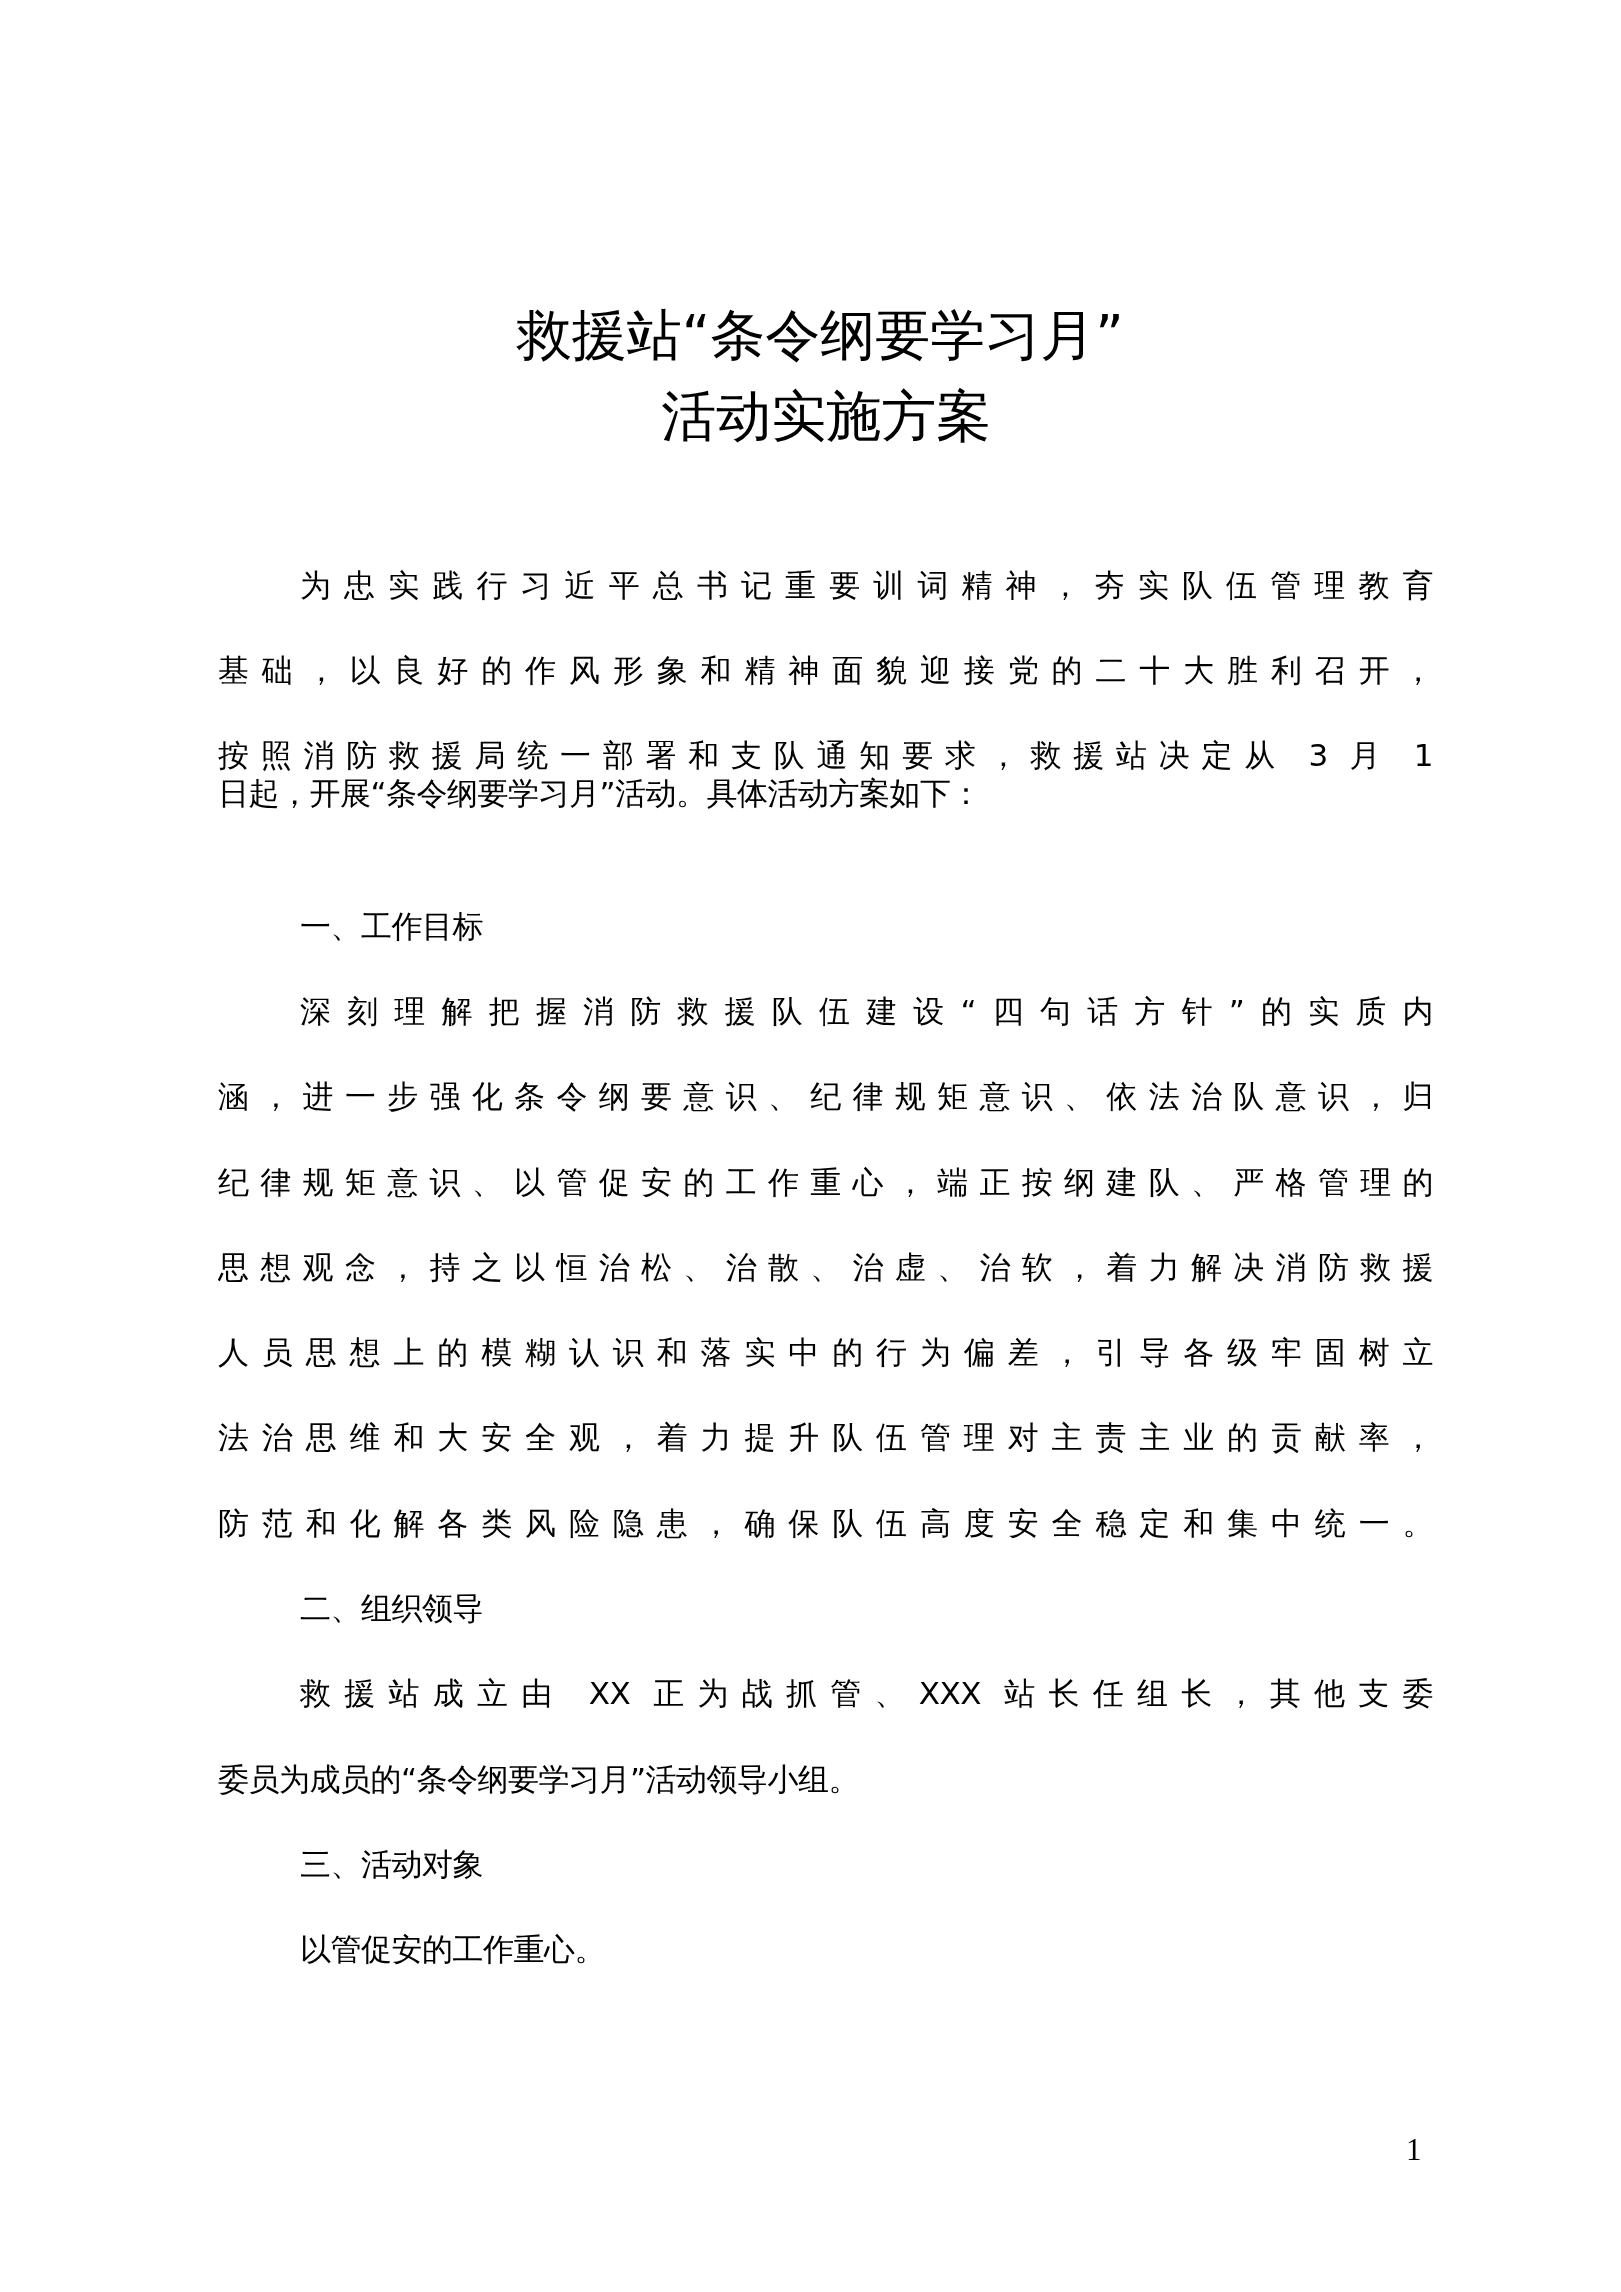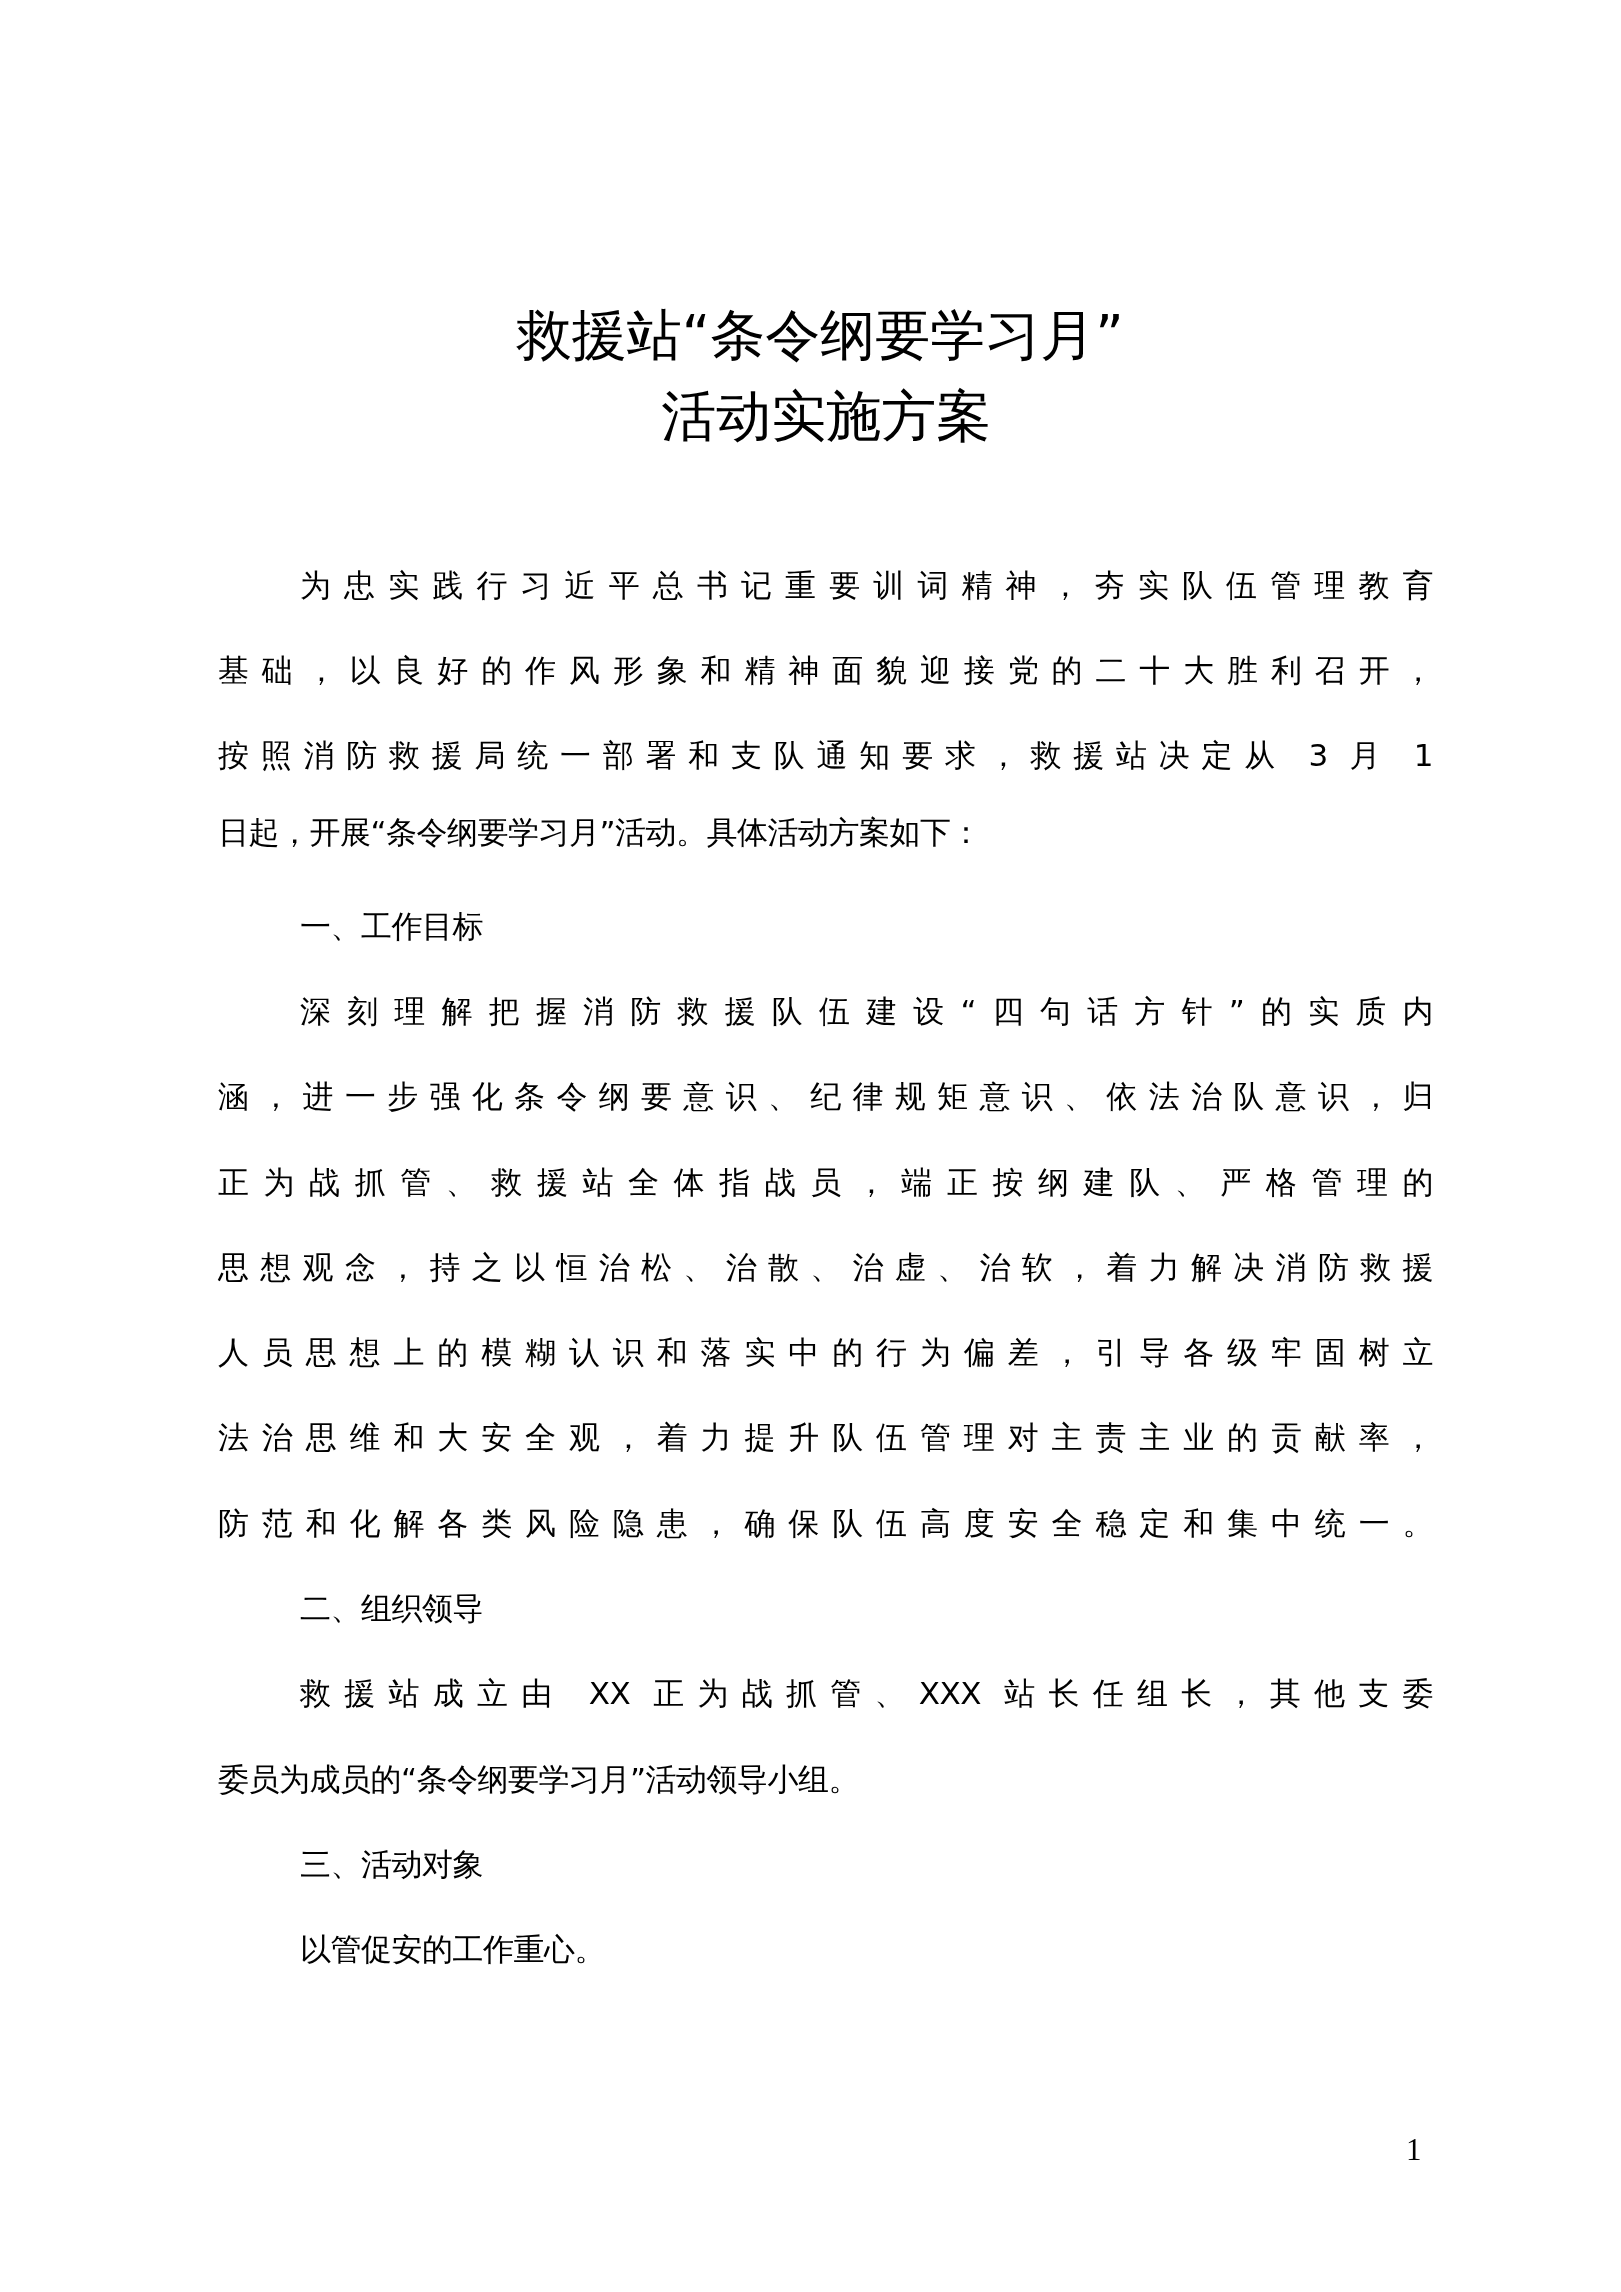--- a/index.html
+++ b/index.html
@@ -72,27 +72,27 @@
 
 <div class="page">
 
   <div class="title title-line-1">救援站“条令纲要学习月”</div>
   <div class="title title-line-2">活动实施方案</div>
 
   <div class="body">
     <div class="line indent justify" style="top:556px">为忠实践行习近平总书记重要训词精神，夯实队伍管理教育</div>
     <div class="line justify" style="top:641px">基础，以良好的作风形象和精神面貌迎接党的二十大胜利召开，</div>
     <div class="line justify" style="top:726px">按照消防救援局统一部署和支队通知要求，救援站决定从 3 月 1</div>
-    <div class="line" style="top:803px">日起，开展“条令纲要学习月”活动。具体活动方案如下：</div>
+    <div class="line" style="top:764px">日起，开展“条令纲要学习月”活动。具体活动方案如下：</div>
 
     <div class="line indent" style="top:897px">一、工作目标</div>
 
     <div class="line indent justify" style="top:982px">深刻理解把握消防救援队伍建设“四句话方针”的实质内</div>
     <div class="line justify" style="top:1067px">涵，进一步强化条令纲要意识、纪律规矩意识、依法治队意识，归</div>
-    <div class="line justify" style="top:1153px">正为战抓管、救援站全体指战员，端正按纲建队、严格管理的</div>
+    <div class="line justify" style="top:1153px">纪律规矩意识、以管促安的工作重心，端正按纲建队、严格管理的</div>
     <div class="line justify" style="top:1238px">思想观念，持之以恒治松、治散、治虚、治软，着力解决消防救援</div>
     <div class="line justify" style="top:1323px">人员思想上的模糊认识和落实中的行为偏差，引导各级牢固树立</div>
     <div class="line justify" style="top:1408px">法治思维和大安全观，着力提升队伍管理对主责主业的贡献率，</div>
     <div class="line justify" style="top:1494px">防范和化解各类风险隐患，确保队伍高度安全稳定和集中统一。</div>
 
     <div class="line indent" style="top:1579px">二、组织领导</div>
 
     <div class="line indent justify" style="top:1664px">救援站成立由 XX 正为战抓管、XXX 站长任组长，其他支委</div>
     <div class="line" style="top:1750px">委员为成员的“条令纲要学习月”活动领导小组。</div>
 

